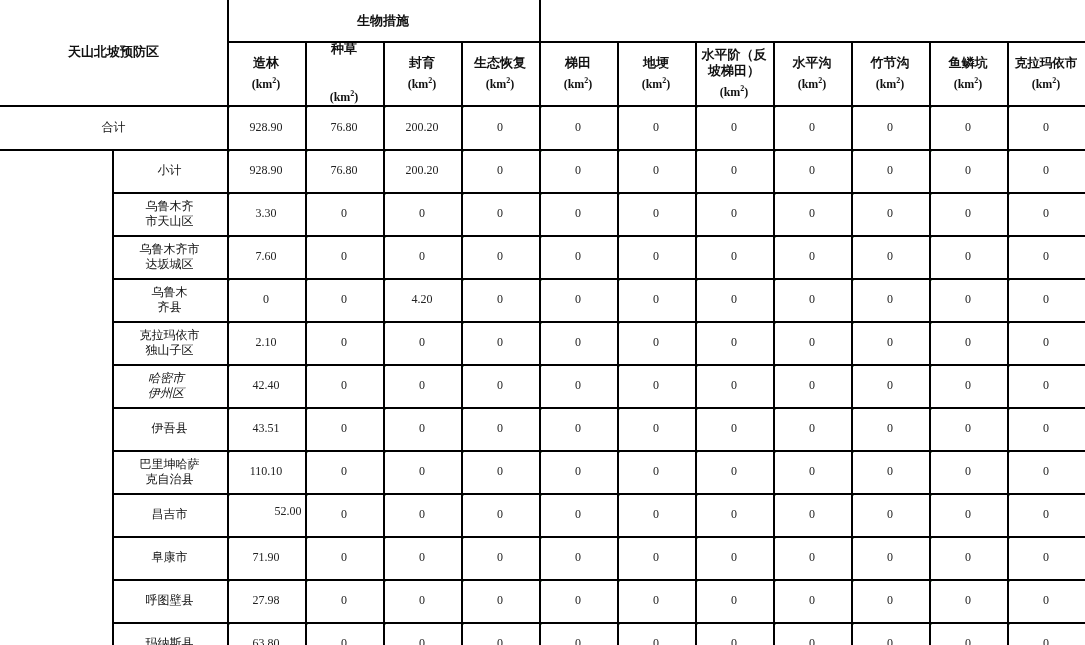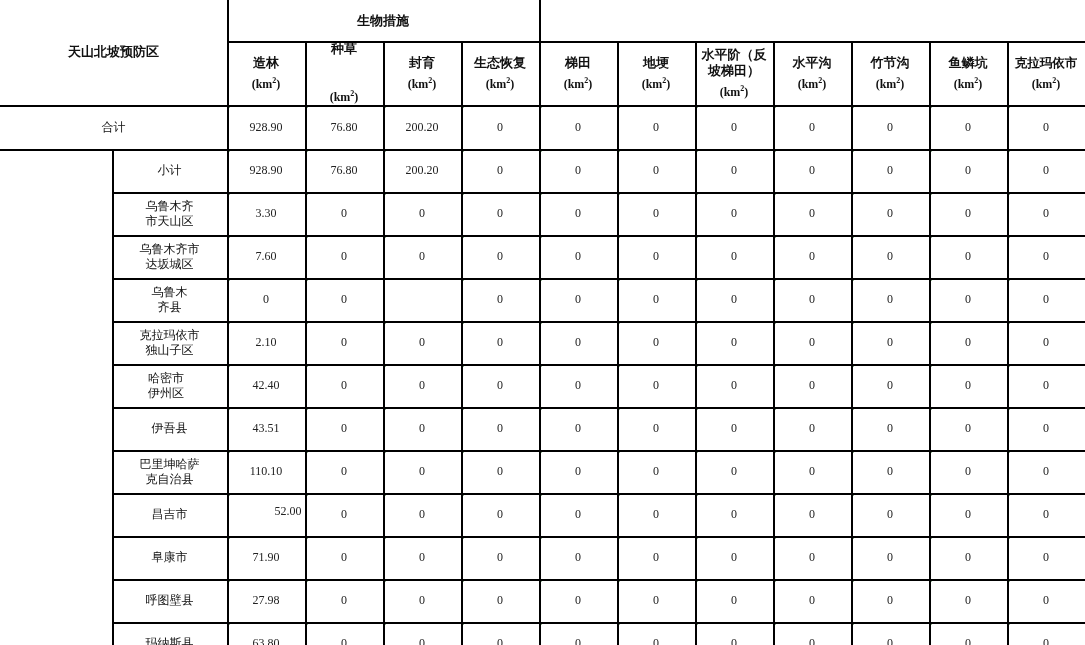--- a/index.html
+++ b/index.html
@@ -262,20 +262,24 @@
     <div class="cell name" style="left:112px;top:278px;width:115px;height:43px;white-space:pre-line;"><span>乌鲁木
 齐县</span></div>
     <div class="cell num" style="left:227px;top:278px;width:78px;height:43px;">
       <span class="tri"></span>
       <span>0</span>
     </div>
     <div class="cell num" style="left:305px;top:278px;width:78px;height:43px;">
       <span class="tri"></span>
       <span>0</span>
     </div>
+    <div class="cell num" style="left:383px;top:278px;width:78px;height:43px;">
+      <span class="tri"></span>
+      <span>4.20</span>
+    </div>
     <div class="cell num" style="left:461px;top:278px;width:78px;height:43px;">
       <span class="tri"></span>
       <span>0</span>
     </div>
     <div class="cell num" style="left:539px;top:278px;width:78px;height:43px;">
       <span class="tri"></span>
       <span>0</span>
     </div>
     <div class="cell num" style="left:617px;top:278px;width:78px;height:43px;">
       <span class="tri"></span>
@@ -340,21 +344,21 @@
       <span>0</span>
     </div>
     <div class="cell num" style="left:929px;top:321px;width:78px;height:43px;">
       <span class="tri"></span>
       <span>0</span>
     </div>
     <div class="cell num" style="left:1007px;top:321px;width:78px;height:43px;">
       <span class="tri"></span>
       <span>0</span>
     </div>
-    <div class="cell name" style="left:112px;top:364px;width:108px;height:43px;white-space:pre-line;"><span>哈密市
+    <div class="cell name" style="left:112px;top:364px;width:108px;height:43px;white-space:pre-line;font-style:italic;"><span>哈密市
 伊州区</span></div>
     <div class="cell num" style="left:227px;top:364px;width:78px;height:43px;">
       <span class="tri"></span>
       <span>42.40</span>
     </div>
     <div class="cell num" style="left:305px;top:364px;width:78px;height:43px;">
       <span class="tri"></span>
       <span>0</span>
     </div>
     <div class="cell num" style="left:383px;top:364px;width:78px;height:43px;">

